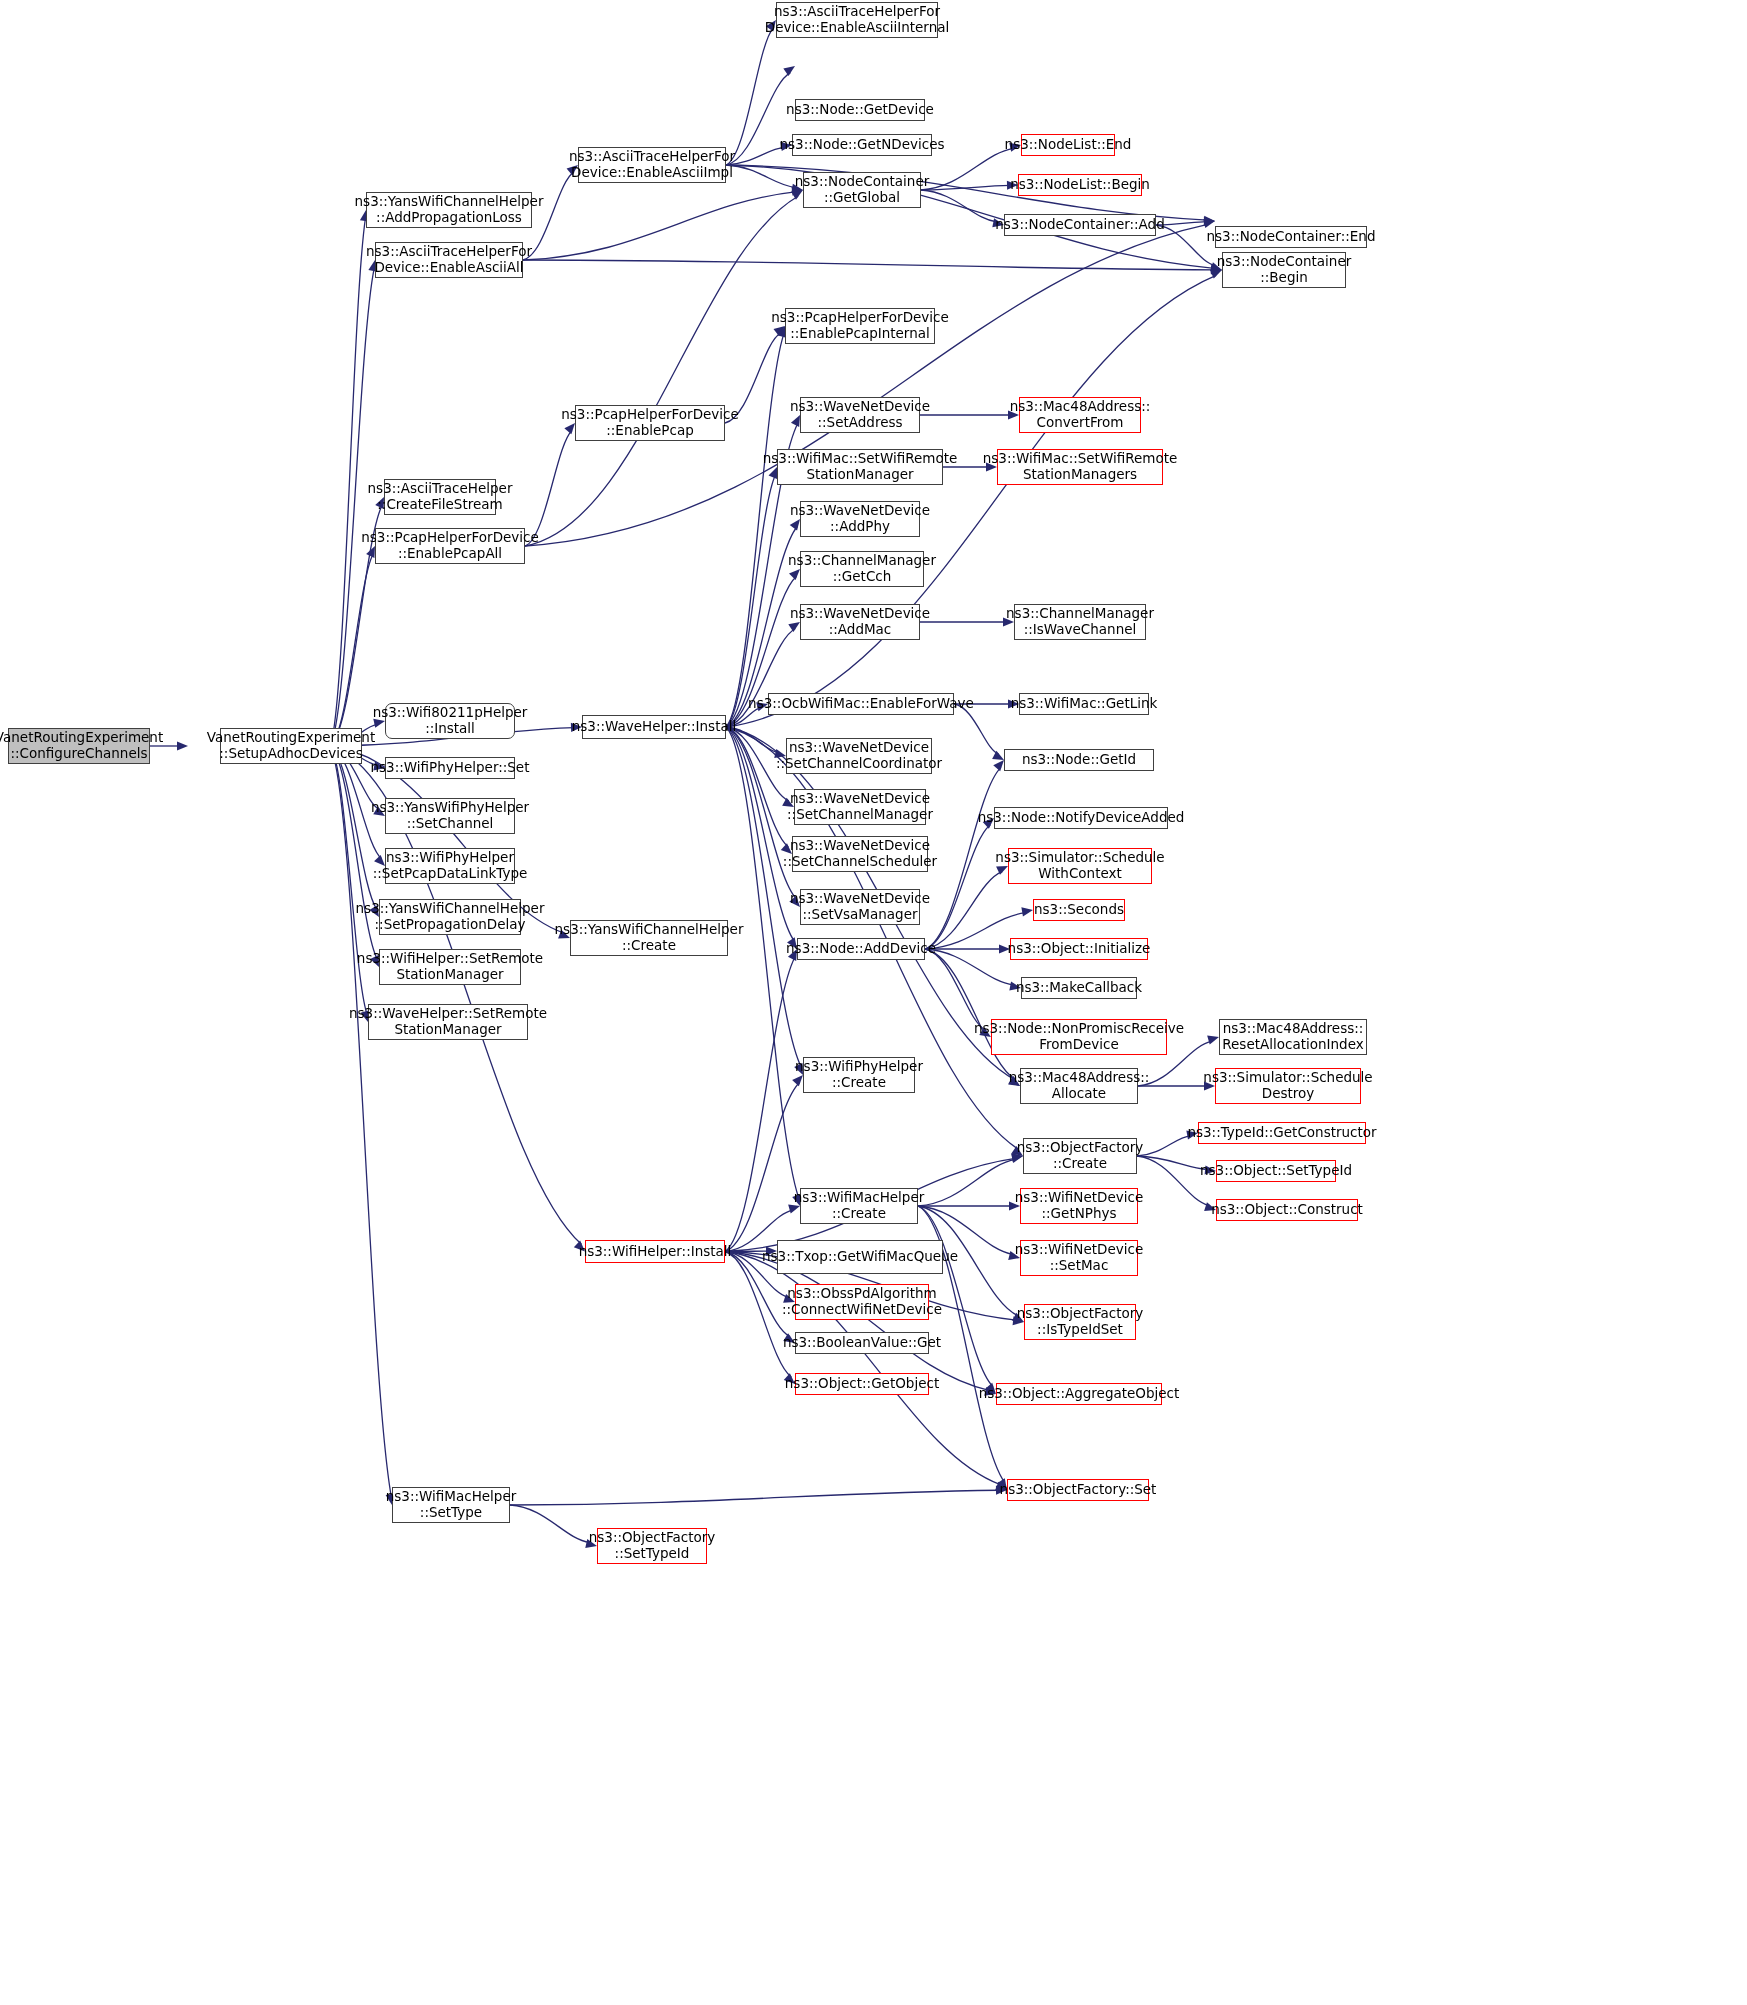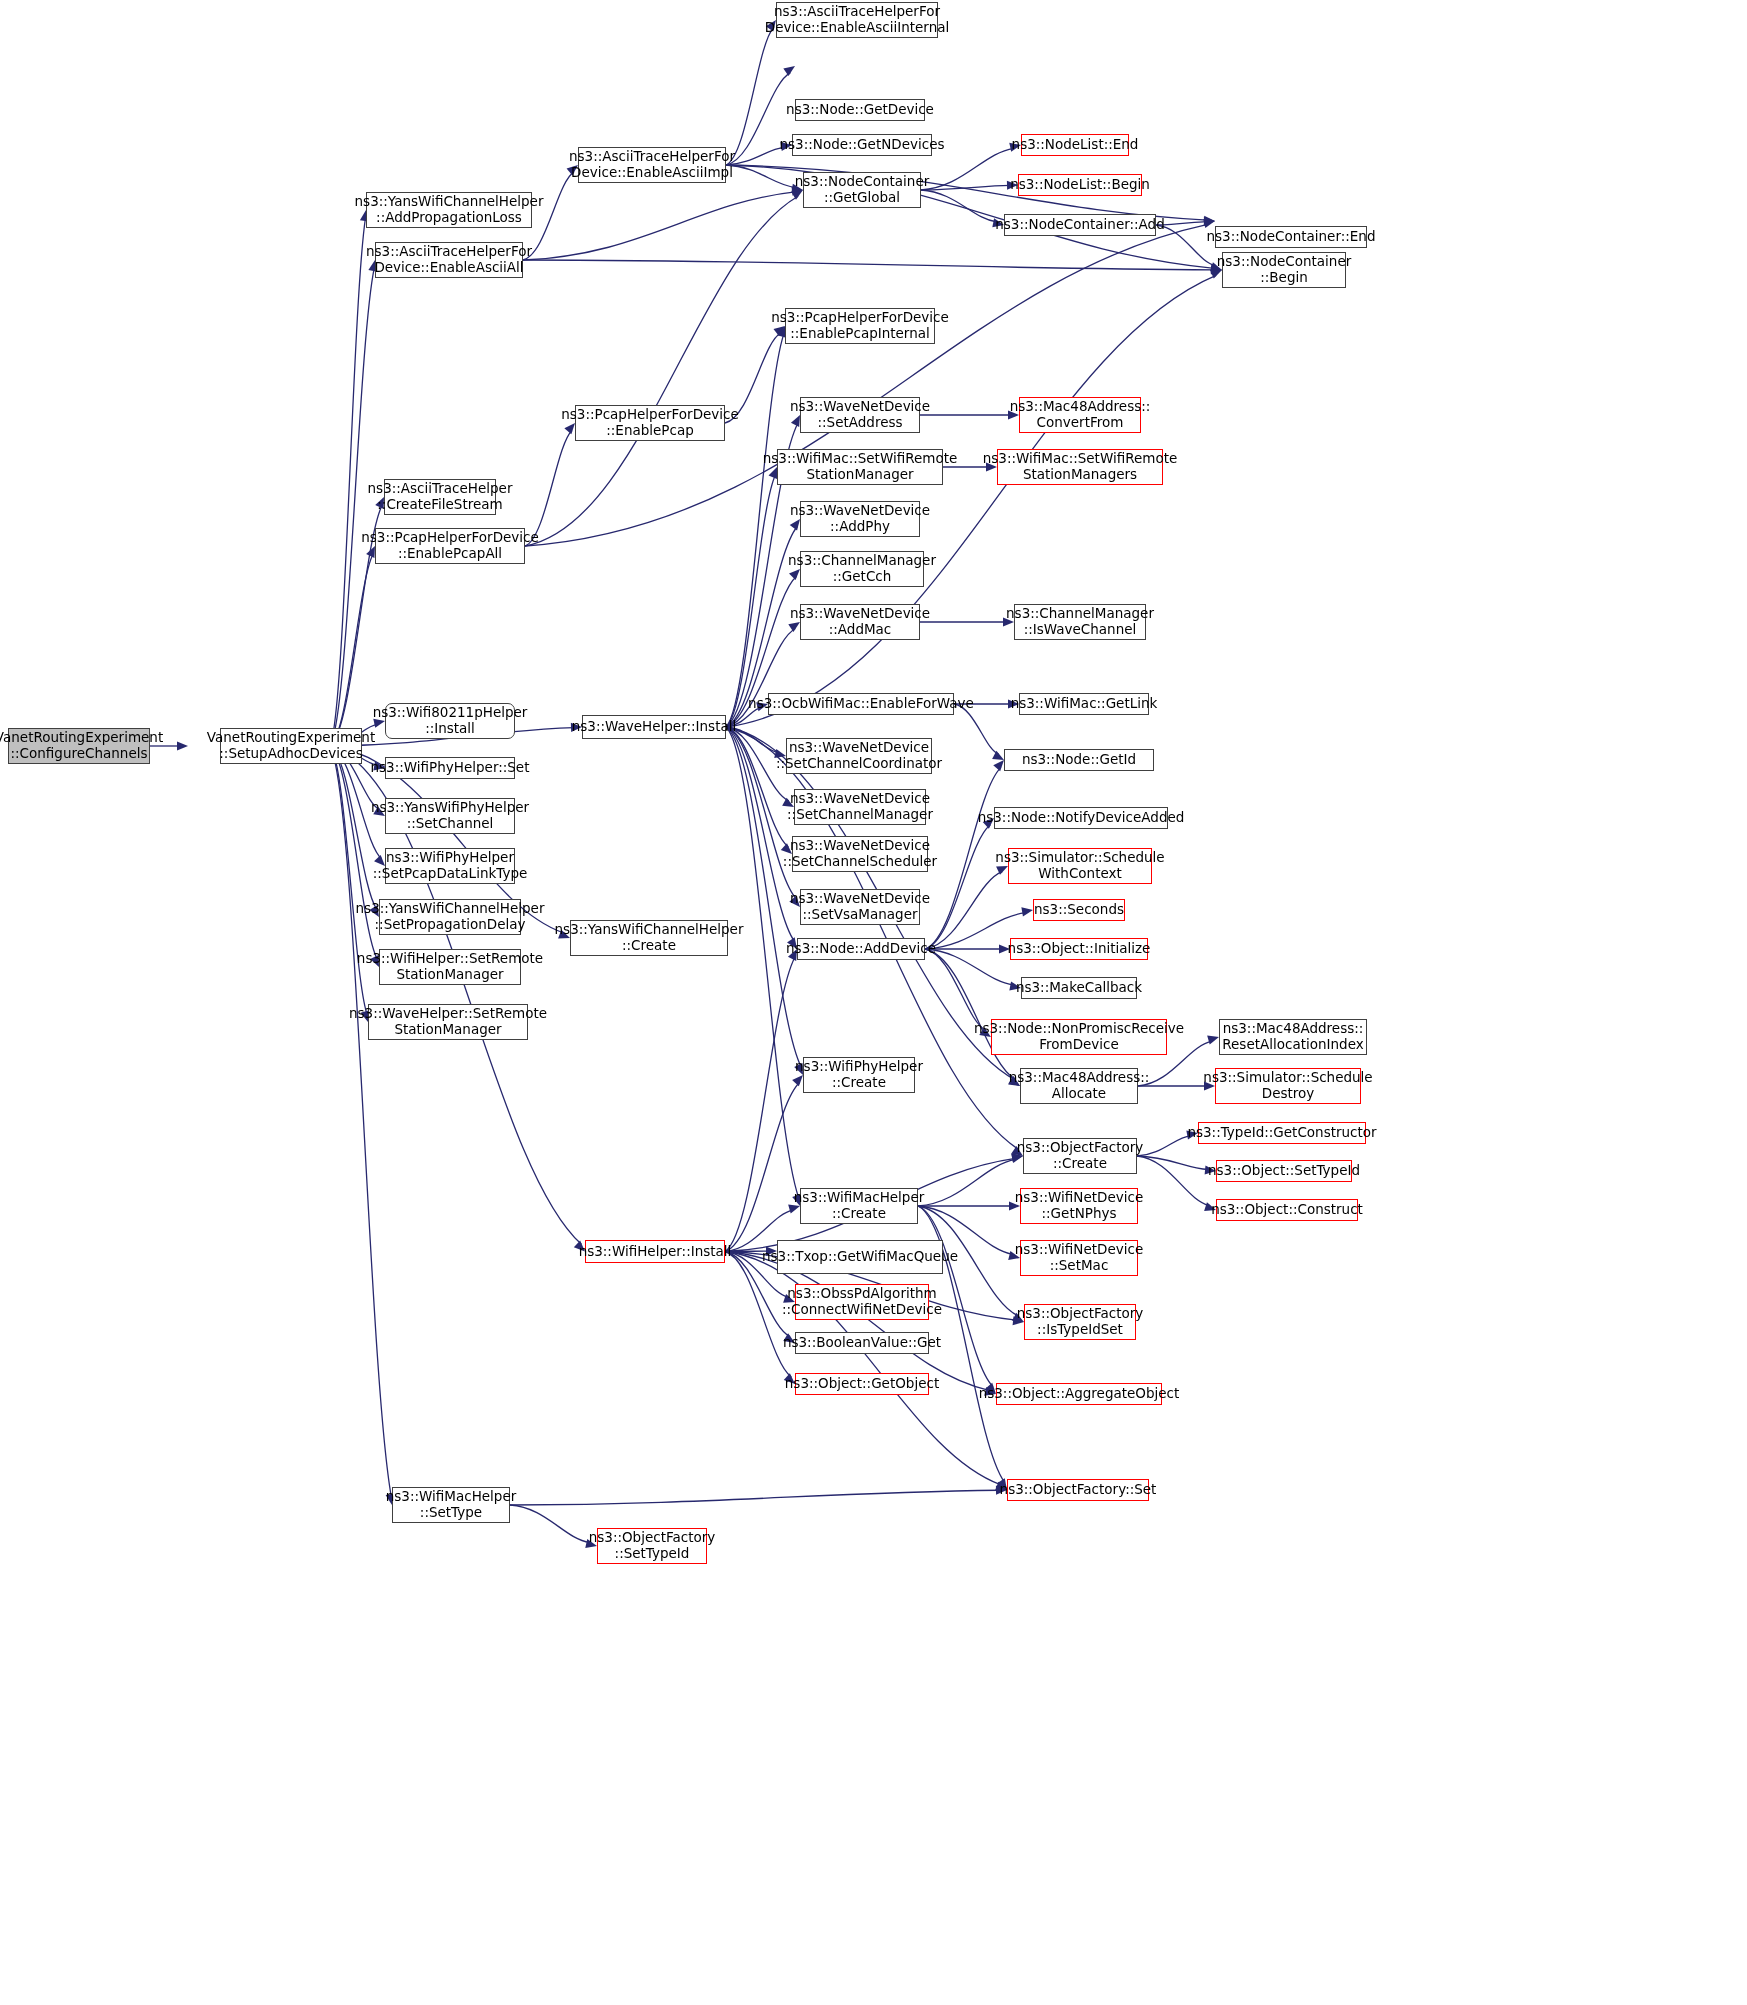--- a/index.html
+++ b/index.html
@@ -264,21 +264,21 @@
       <div class="node" style="left: 797px; top: 938px; width: 128px; height: 22px;">ns3::Node::AddDevice</div>
       <div class="node" style="left: 803px; top: 1057px; width: 112px; height: 36px;">ns3::WifiPhyHelper
 ::Create</div>
       <div class="node" style="left: 800px; top: 1188px; width: 118px; height: 36px;">ns3::WifiMacHelper
 ::Create</div>
       <div class="node" style="left: 777px; top: 1240px; width: 166px; height: 34px;">ns3::Txop::GetWifiMacQueue</div>
       <div class="node red" style="left: 795px; top: 1284px; width: 134px; height: 36px;">ns3::ObssPdAlgorithm
 ::ConnectWifiNetDevice</div>
       <div class="node" style="left: 795px; top: 1332px; width: 134px; height: 22px;">ns3::BooleanValue::Get</div>
       <div class="node red" style="left: 795px; top: 1373px; width: 134px; height: 22px;">ns3::Object::GetObject</div>
-      <div class="node red" style="left: 1021px; top: 134px; width: 108px; height: 22px;">ns3::NodeList::End</div>
+      <div class="node red" style="left: 1021px; top: 134px; width: 94px; height: 22px;">ns3::NodeList::End</div>
       <div class="node red" style="left: 1018px; top: 174px; width: 124px; height: 22px;">ns3::NodeList::Begin</div>
       <div class="node" style="left: 1004px; top: 214px; width: 152px; height: 22px;">ns3::NodeContainer::Add</div>
       <div class="node red" style="left: 1019px; top: 397px; width: 122px; height: 36px;">ns3::Mac48Address::
 ConvertFrom</div>
       <div class="node red" style="left: 997px; top: 449px; width: 166px; height: 36px;">ns3::WifiMac::SetWifiRemote
 StationManagers</div>
       <div class="node" style="left: 1014px; top: 604px; width: 132px; height: 36px;">ns3::ChannelManager
 ::IsWaveChannel</div>
       <div class="node" style="left: 1019px; top: 693px; width: 130px; height: 22px;">ns3::WifiMac::GetLink</div>
       <div class="node" style="left: 1004px; top: 749px; width: 150px; height: 22px;">ns3::Node::GetId</div>
@@ -305,16 +305,16 @@
       <div class="node red" style="left: 597px; top: 1528px; width: 110px; height: 36px;">ns3::ObjectFactory
 ::SetTypeId</div>
       <div class="node" style="left: 1215px; top: 226px; width: 152px; height: 22px;">ns3::NodeContainer::End</div>
       <div class="node" style="left: 1222px; top: 252px; width: 124px; height: 36px;">ns3::NodeContainer
 ::Begin</div>
       <div class="node" style="left: 1219px; top: 1019px; width: 148px; height: 36px;">ns3::Mac48Address::
 ResetAllocationIndex</div>
       <div class="node red" style="left: 1215px; top: 1068px; width: 146px; height: 36px;">ns3::Simulator::Schedule
 Destroy</div>
       <div class="node red" style="left: 1198px; top: 1122px; width: 168px; height: 22px;">ns3::TypeId::GetConstructor</div>
-      <div class="node red" style="left: 1216px; top: 1160px; width: 136px; height: 22px;">ns3::Object::SetTypeId</div>
+      <div class="node red" style="left: 1216px; top: 1160px; width: 120px; height: 22px;">ns3::Object::SetTypeId</div>
       <div class="node red" style="left: 1216px; top: 1199px; width: 142px; height: 22px;">ns3::Object::Construct</div>
     </div>
 </div>
 
 </body></html>

